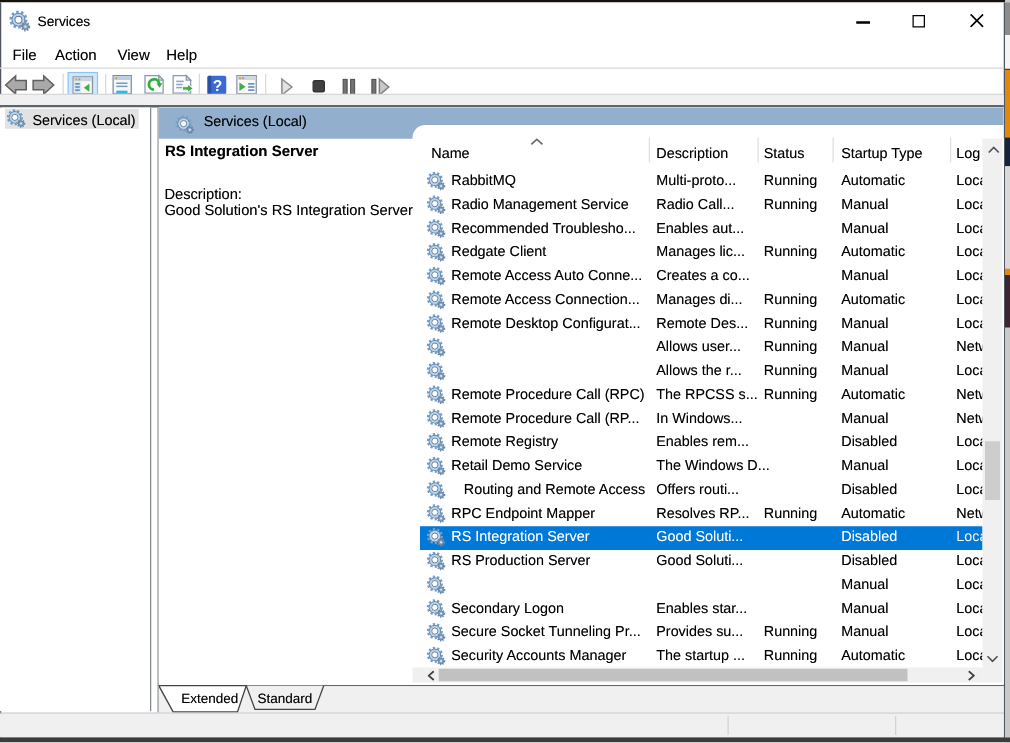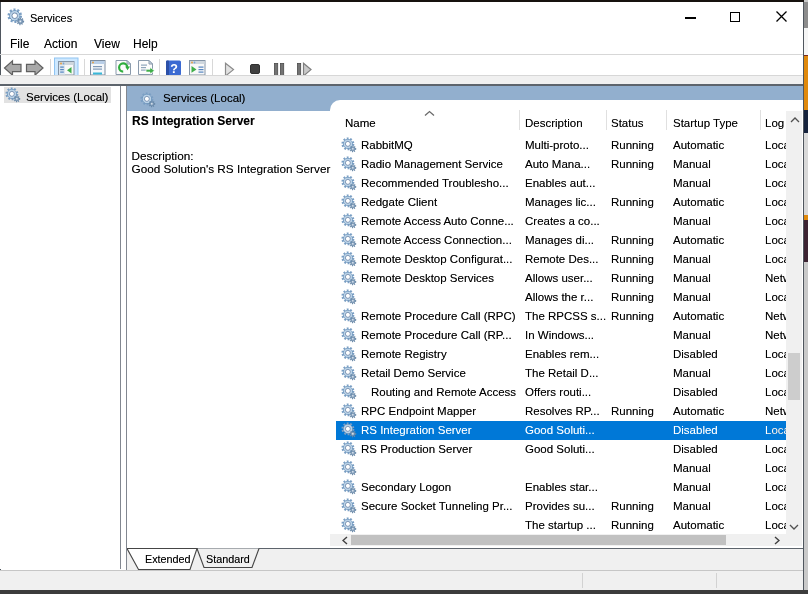--- a/index.html
+++ b/index.html
@@ -168,21 +168,21 @@
     </svg>
   <div class="abs t12" style="left:234px;top:50px;color:#000">RabbitMQ</div>
   <div class="abs t12" style="left:398px;top:50px;color:#000">Multi-proto...</div>
   <div class="abs t12" style="left:484px;top:50px;color:#000">Running</div>
   <div class="abs t12" style="left:546px;top:50px;color:#000">Automatic</div>
   <div class="abs t12" style="left:638px;top:50px;color:#000;width:21px;overflow:hidden">Loca</div>
   <svg class="abs" style="left:214px;top:70px" width="16" height="16" viewBox="0 0 20 20">
       <use href="#gear"></use>
     </svg>
   <div class="abs t12" style="left:234px;top:69px;color:#000">Radio Management Service</div>
-  <div class="abs t12" style="left:398px;top:69px;color:#000">Auto Mana...</div>
+  <div class="abs t12" style="left:398px;top:69px;color:#000">Radio Call...</div>
   <div class="abs t12" style="left:484px;top:69px;color:#000">Running</div>
   <div class="abs t12" style="left:546px;top:69px;color:#000">Manual</div>
   <div class="abs t12" style="left:638px;top:69px;color:#000;width:21px;overflow:hidden">Loca</div>
   <svg class="abs" style="left:214px;top:89px" width="16" height="16" viewBox="0 0 20 20">
       <use href="#gear"></use>
     </svg>
   <div class="abs t12" style="left:234px;top:88px;color:#000">Recommended Troublesho...</div>
   <div class="abs t12" style="left:398px;top:88px;color:#000">Enables aut...</div>
   <div class="abs t12" style="left:546px;top:88px;color:#000">Manual</div>
   <div class="abs t12" style="left:638px;top:88px;color:#000;width:21px;overflow:hidden">Loca</div>
@@ -213,21 +213,20 @@
       <use href="#gear"></use>
     </svg>
   <div class="abs t12" style="left:234px;top:164px;color:#000">Remote Desktop Configurat...</div>
   <div class="abs t12" style="left:398px;top:164px;color:#000">Remote Des...</div>
   <div class="abs t12" style="left:484px;top:164px;color:#000">Running</div>
   <div class="abs t12" style="left:546px;top:164px;color:#000">Manual</div>
   <div class="abs t12" style="left:638px;top:164px;color:#000;width:21px;overflow:hidden">Loca</div>
   <svg class="abs" style="left:214px;top:184px" width="16" height="16" viewBox="0 0 20 20">
       <use href="#gear"></use>
     </svg>
-  <div class="abs t12" style="left:234px;top:183px;color:#000">Remote Desktop Services</div>
   <div class="abs t12" style="left:398px;top:183px;color:#000">Allows user...</div>
   <div class="abs t12" style="left:484px;top:183px;color:#000">Running</div>
   <div class="abs t12" style="left:546px;top:183px;color:#000">Manual</div>
   <div class="abs t12" style="left:638px;top:183px;color:#000;width:21px;overflow:hidden">Netw</div>
   <svg class="abs" style="left:214px;top:203px" width="16" height="16" viewBox="0 0 20 20">
       <use href="#gear"></use>
     </svg>
   <div class="abs t12" style="left:398px;top:202px;color:#000">Allows the r...</div>
   <div class="abs t12" style="left:484px;top:202px;color:#000">Running</div>
   <div class="abs t12" style="left:546px;top:202px;color:#000">Manual</div>
@@ -251,21 +250,21 @@
       <use href="#gear"></use>
     </svg>
   <div class="abs t12" style="left:234px;top:259px;color:#000">Remote Registry</div>
   <div class="abs t12" style="left:398px;top:259px;color:#000">Enables rem...</div>
   <div class="abs t12" style="left:546px;top:259px;color:#000">Disabled</div>
   <div class="abs t12" style="left:638px;top:259px;color:#000;width:21px;overflow:hidden">Loca</div>
   <svg class="abs" style="left:214px;top:279px" width="16" height="16" viewBox="0 0 20 20">
       <use href="#gear"></use>
     </svg>
   <div class="abs t12" style="left:234px;top:278px;color:#000">Retail Demo Service</div>
-  <div class="abs t12" style="left:398px;top:278px;color:#000">The Retail D...</div>
+  <div class="abs t12" style="left:398px;top:278px;color:#000">The Windows D...</div>
   <div class="abs t12" style="left:546px;top:278px;color:#000">Manual</div>
   <div class="abs t12" style="left:638px;top:278px;color:#000;width:21px;overflow:hidden">Loca</div>
   <svg class="abs" style="left:214px;top:298px" width="16" height="16" viewBox="0 0 20 20">
       <use href="#gear"></use>
     </svg>
   <div class="abs t12" style="left:244px;top:297px;color:#000">Routing and Remote Access</div>
   <div class="abs t12" style="left:398px;top:297px;color:#000">Offers routi...</div>
   <div class="abs t12" style="left:546px;top:297px;color:#000">Disabled</div>
   <div class="abs t12" style="left:638px;top:297px;color:#000;width:21px;overflow:hidden">Loca</div>
   <svg class="abs" style="left:214px;top:317px" width="16" height="16" viewBox="0 0 20 20">
@@ -307,20 +306,21 @@
       <use href="#gear"></use>
     </svg>
   <div class="abs t12" style="left:234px;top:411px;color:#000">Secure Socket Tunneling Pr...</div>
   <div class="abs t12" style="left:398px;top:411px;color:#000">Provides su...</div>
   <div class="abs t12" style="left:484px;top:411px;color:#000">Running</div>
   <div class="abs t12" style="left:546px;top:411px;color:#000">Manual</div>
   <div class="abs t12" style="left:638px;top:411px;color:#000;width:21px;overflow:hidden">Loca</div>
   <svg class="abs" style="left:214px;top:431px" width="16" height="16" viewBox="0 0 20 20">
       <use href="#gear"></use>
     </svg>
+  <div class="abs t12" style="left:234px;top:430px;color:#000">Security Accounts Manager</div>
   <div class="abs t12" style="left:398px;top:430px;color:#000">The startup ...</div>
   <div class="abs t12" style="left:484px;top:430px;color:#000">Running</div>
   <div class="abs t12" style="left:546px;top:430px;color:#000">Automatic</div>
   <div class="abs t12" style="left:638px;top:430px;color:#000;width:21px;overflow:hidden">Loca</div>
 
   <div class="abs" style="left:659px;top:25px;width:16px;height:424px;background:#f0f0f0"></div>
   <div class="abs" style="left:661px;top:267px;width:12px;height:47px;background:#cdcdcd"></div>
   <svg class="abs" style="left:663px;top:31px" width="10" height="6" viewBox="0 0 10 6">
       <path d="M1,5 L5,1 L9,5" fill="none" stroke="#505050" stroke-width="1.3"></path>
     </svg>

